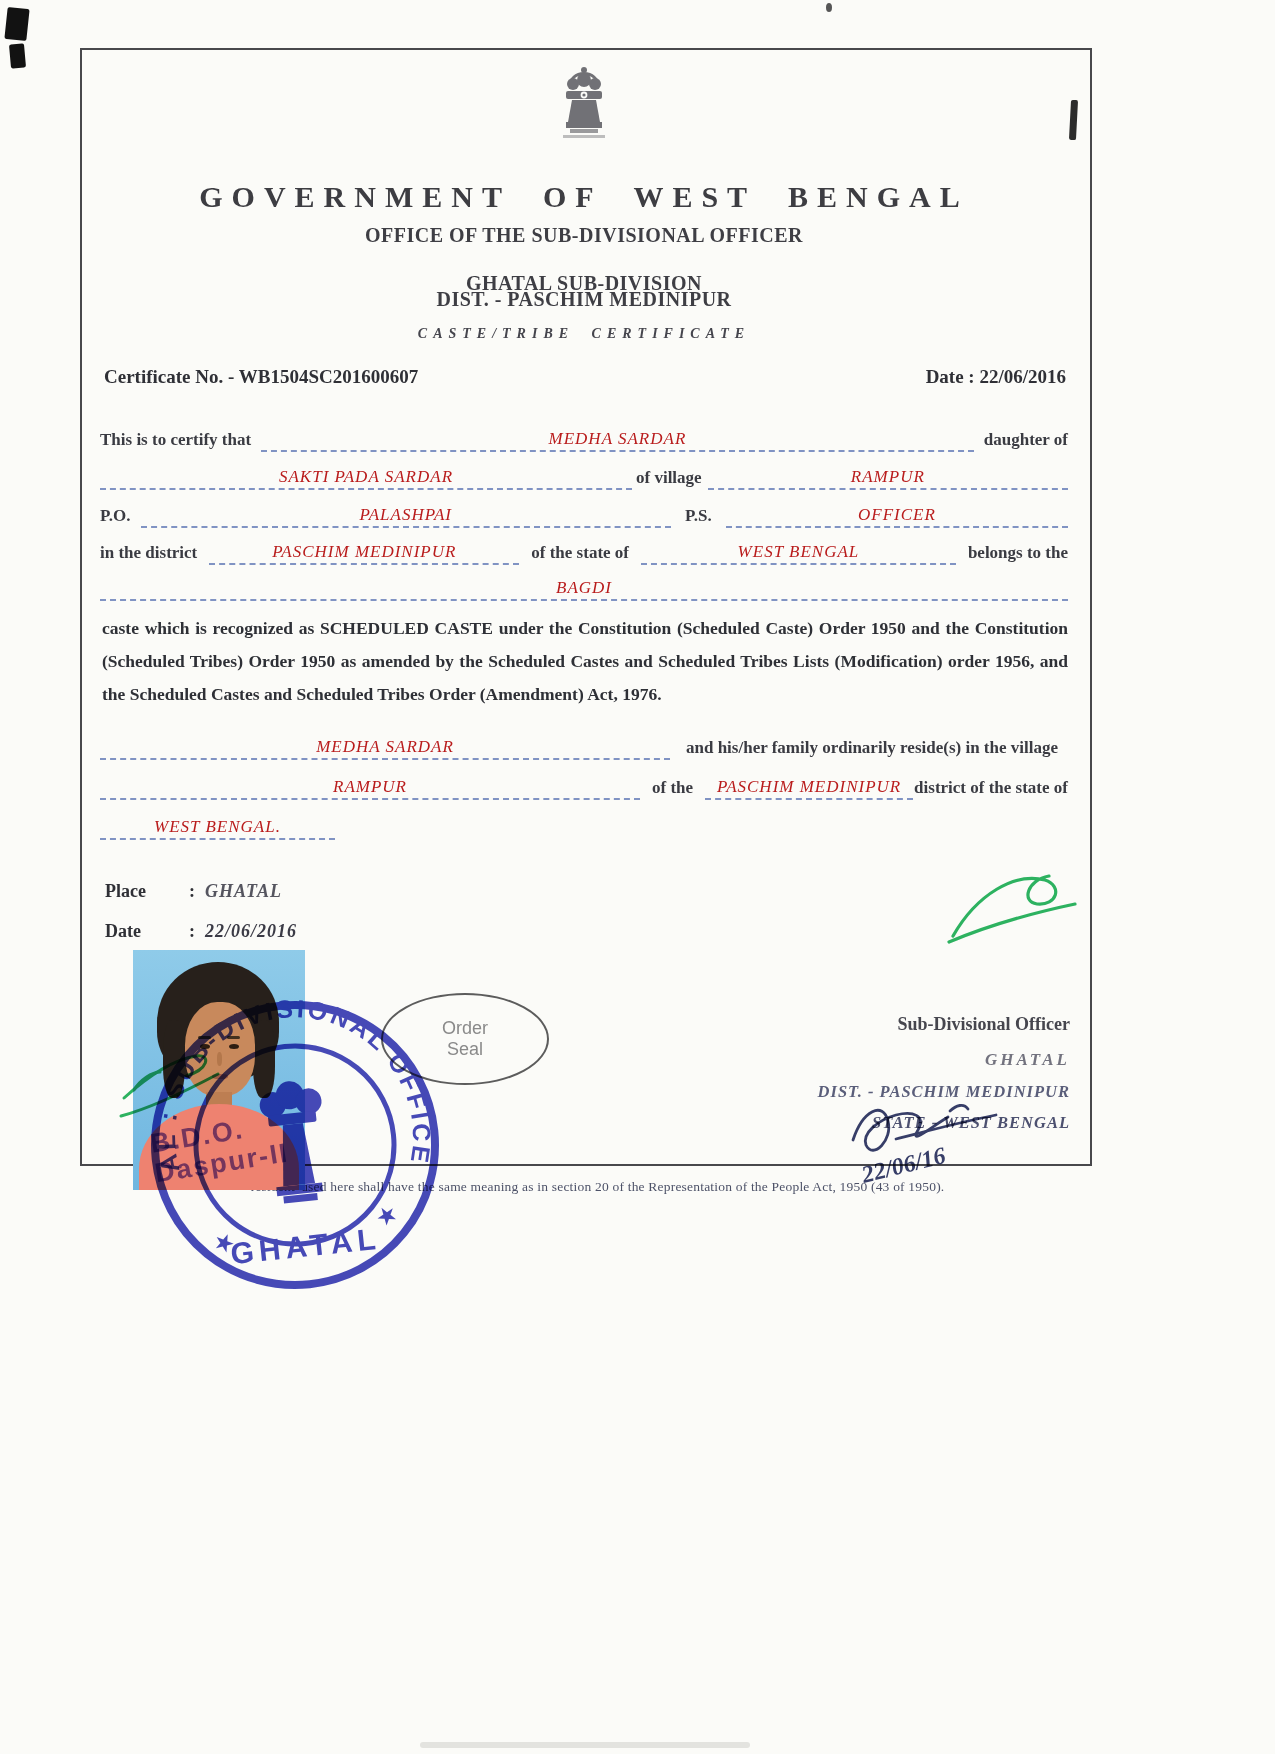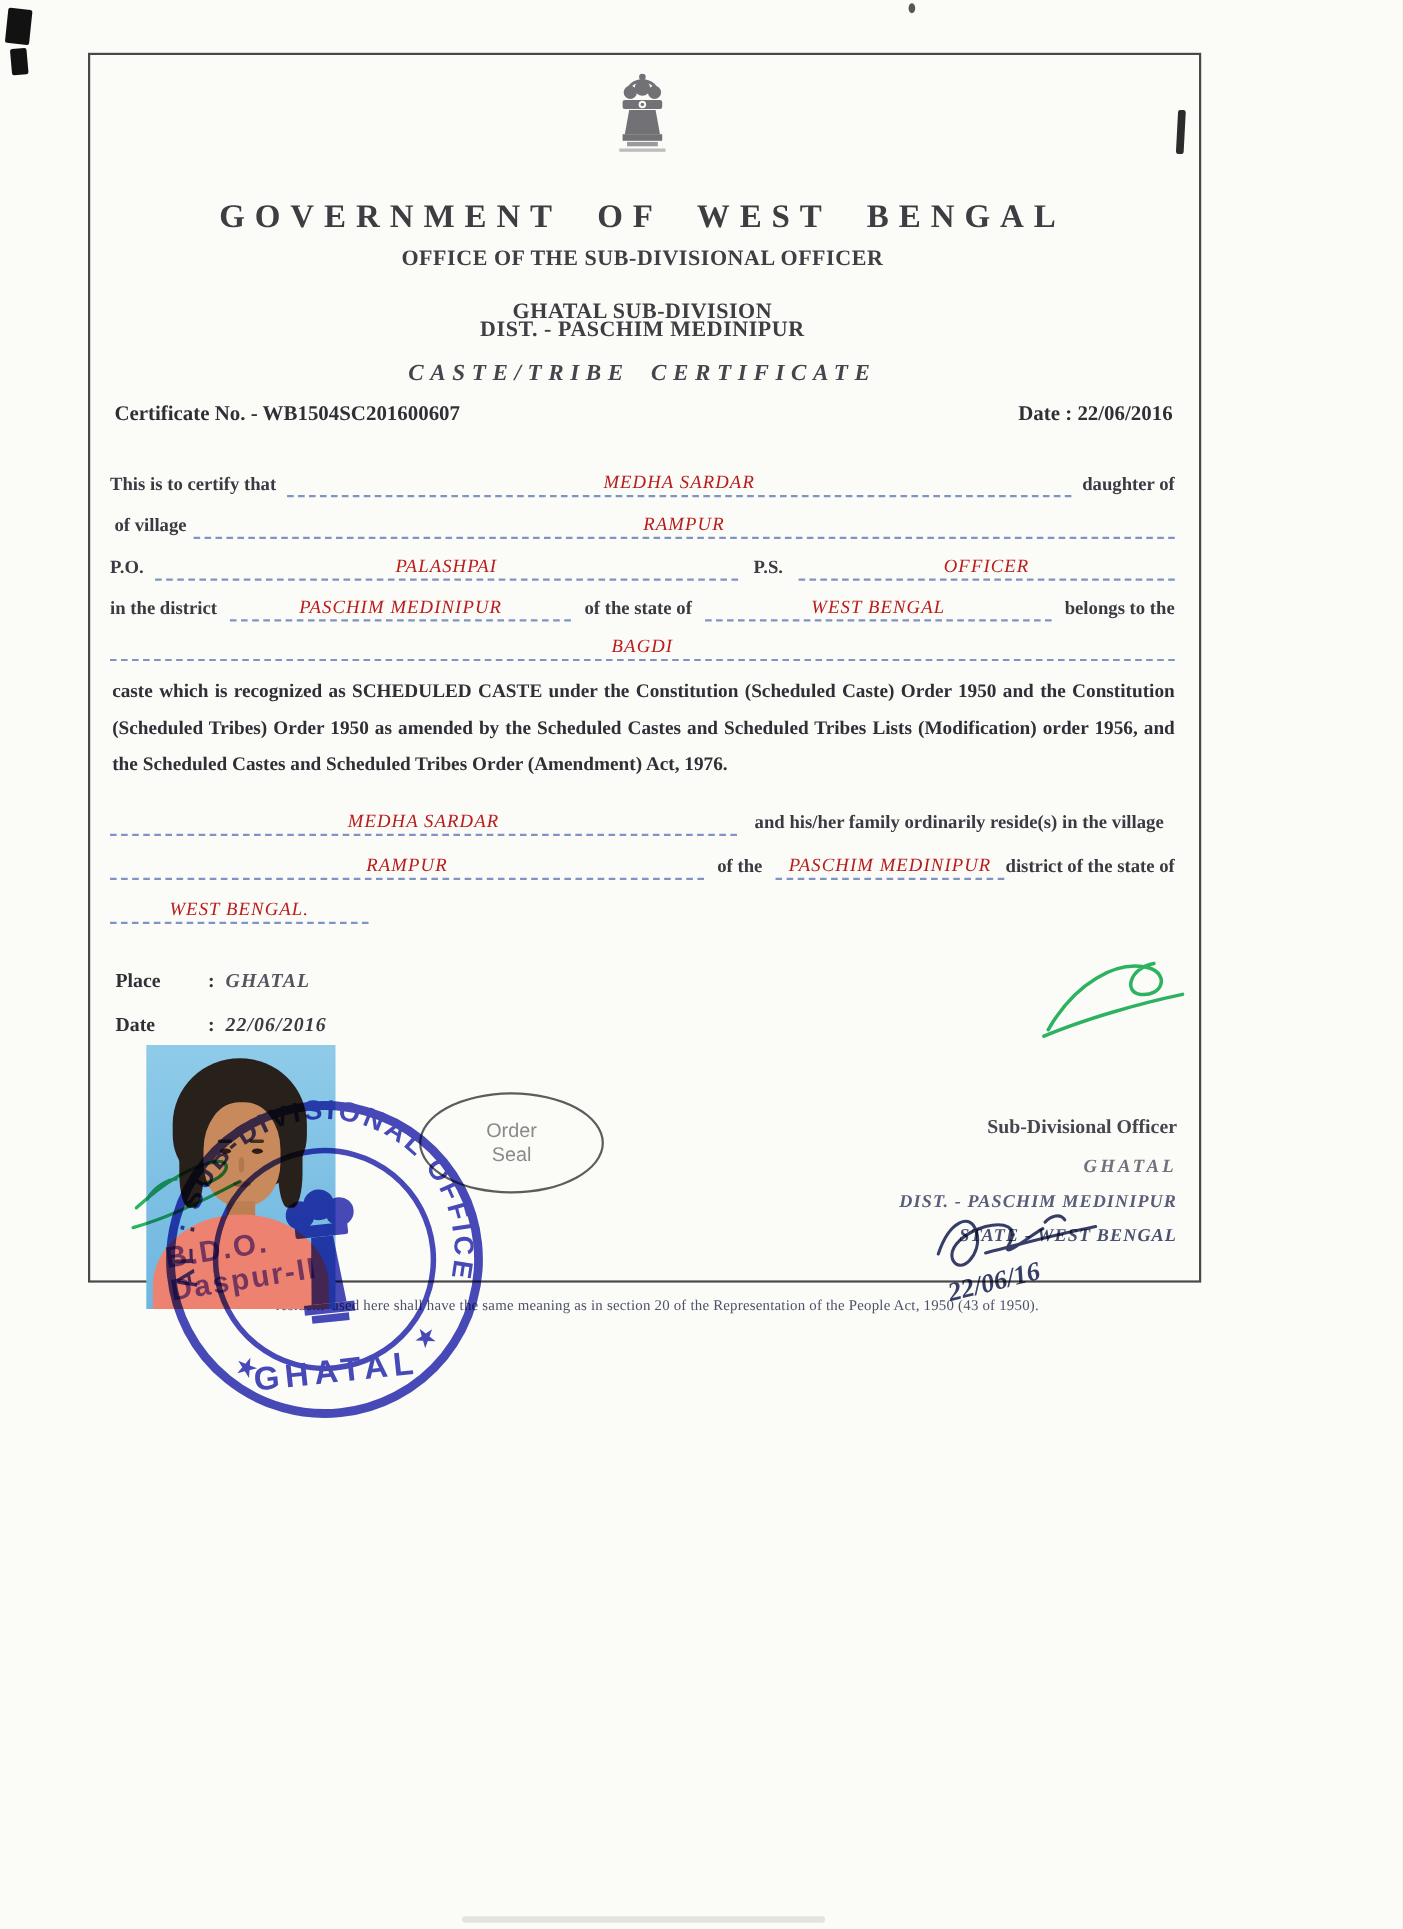--- a/index.html
+++ b/index.html
@@ -4,21 +4,21 @@
 <style>
   html,body{margin:0;padding:0;background:#e9e9e6;}
   .page{position:relative;width:1275px;height:1754px;background:#fbfbf8;overflow:hidden;
         font-family:"Liberation Serif",serif;color:#3a3b42;padding-left:43px;}
   .abs{position:absolute;}
   .center-band{left:80px;width:1008px;text-align:center;}
   .cert-border{left:80px;top:48px;width:1008px;height:1114px;border:2px solid #48484c;}
   
   .gov{font-size:30px;font-weight:bold;letter-spacing:9px;word-spacing:16px;color:#3d3d42;}
   .h2{font-size:20px;font-weight:bold;letter-spacing:.5px;color:#3e3e44;}
-  .doc-title{font-size:21px;font-weight:bold;font-style:italic;letter-spacing:6px;word-spacing:8px;color:#45454d;}
+  .doc-title{font-size:14px;font-weight:bold;font-style:italic;letter-spacing:6px;word-spacing:8px;color:#45454d;}
   .meta-row{left:104px;width:962px;display:flex;justify-content:space-between;font-size:19px;font-weight:bold;color:#2f3036;}
   
   .row{left:100px;width:968px;display:flex;align-items:flex-end;height:30px;font-size:17px;}
   .lbl{font-weight:600;color:#3a3b42;white-space:nowrap;padding-bottom:2px;}
   .blank{border-bottom:2px dashed #8093c3;display:flex;align-items:flex-end;justify-content:center;
          font-style:italic;color:#b91c1c;letter-spacing:1px;white-space:nowrap;padding-bottom:1px;}
   .para{left:102px;width:966px;font-size:17.5px;font-weight:bold;line-height:33px;text-align:justify;color:#2e3036;}
   
   .pd{left:105px;display:flex;font-size:18px;height:26px;align-items:flex-end;}
   .pd .l{font-weight:bold;width:84px;color:#2f3036;}
@@ -91,20 +91,21 @@
     </span>
   </div>
 
   <div class="abs row" style="top:422px;">
     <span class="lbl">This is to certify that</span>
     <span class="blank" style="flex:1;margin:0 10px;">MEDHA SARDAR</span>
     <span class="lbl">daughter of</span>
   </div>
 
   <div class="abs row" style="top:460px;">
+    <span class="blank" style="width:532px;">SAKTI PADA SARDAR</span>
     <span class="lbl" style="margin:0 6px 0 4px;">of village</span>
     <span class="blank" style="flex:1;">RAMPUR</span>
   </div>
 
   <div class="abs row" style="top:498px;">
     <span class="lbl">P.O.</span>
     <span class="blank" style="flex:1.55;margin:0 14px 0 10px;">PALASHPAI</span>
     <span class="lbl">P.S.</span>
     <span class="blank" style="flex:1;margin-left:14px;">OFFICER</span>
   </div>

